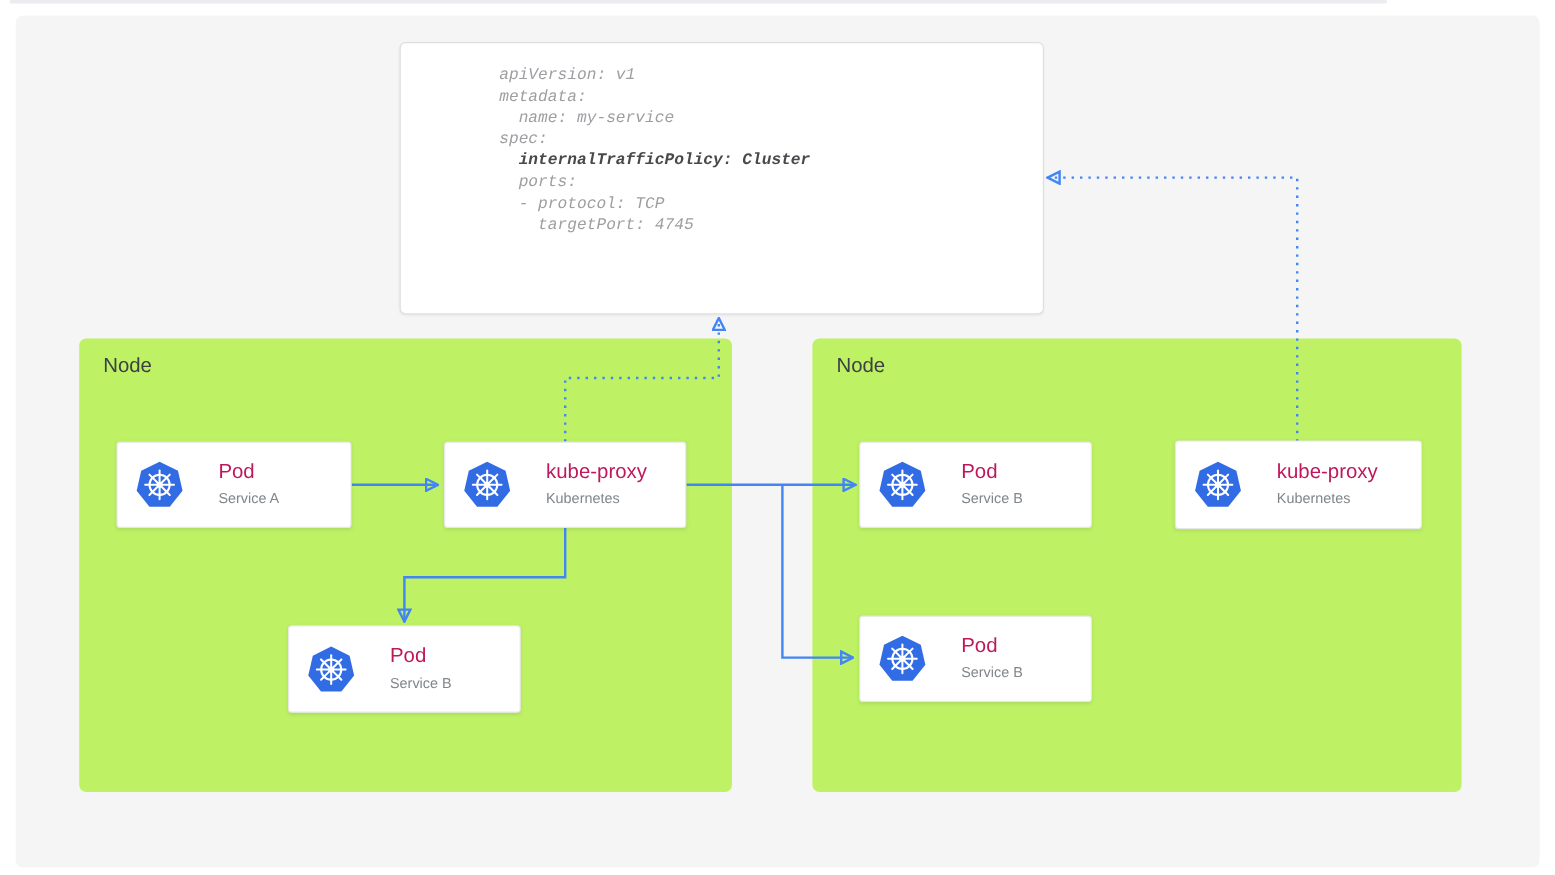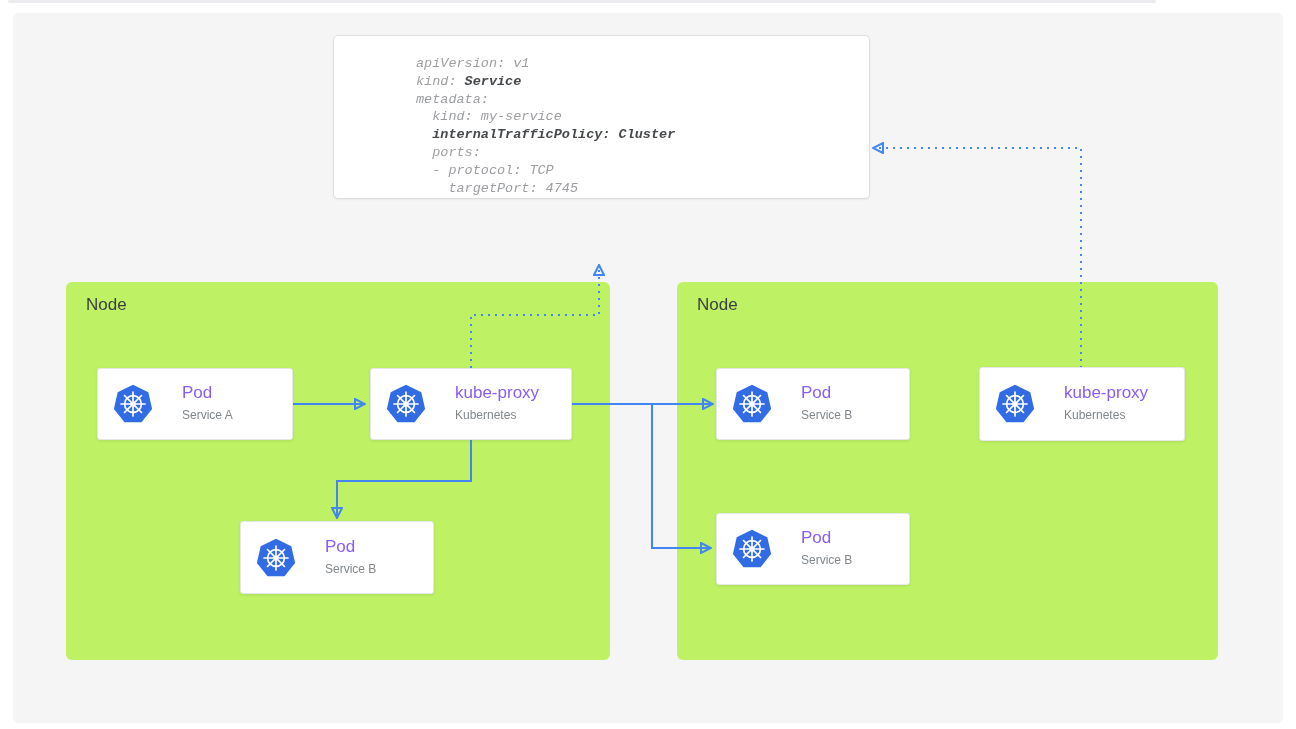--- a/index.html
+++ b/index.html
@@ -2,39 +2,39 @@
 <html><head>
 <meta charset="utf-8">
 <style>
   html,body{margin:0;padding:0;background:#ffffff;}
   .page{position:relative;width:1296px;height:729px;background:#ffffff;overflow:hidden;
         font-family:"Liberation Sans","DejaVu Sans",sans-serif;}
   .top-line{position:absolute;left:8px;top:0;width:1148px;height:3px;background:#eaecef;border-radius:2px;}
   .canvas{position:absolute;left:13px;top:13px;width:1270px;height:710px;background:#f5f5f6;border-radius:6px;}
 
   
-  .yaml-card{position:absolute;left:333px;top:35px;width:537px;height:164px;background:#ffffff;
+  .yaml-card{position:absolute;left:333px;top:35px;width:537px;height:227px;background:#ffffff;
              border:1px solid #dfdfdf;border-radius:5px;box-shadow:0 1px 2px rgba(0,0,0,.05);box-sizing:border-box;}
   .yaml-code{position:absolute;left:82px;top:19px;}
   .code-line{white-space:pre;font-family:"Liberation Mono","DejaVu Sans Mono",monospace;
              font-style:italic;font-size:13.5px;line-height:17.8px;color:#9c9ea1;}
   .code-line .seg-b{font-weight:bold;color:#474a4d;}
 
   
   .node{position:absolute;top:282px;width:544px;height:378px;background:#bef264;border-radius:6px;}
   .node-label{position:absolute;left:20px;top:13px;font-size:17px;color:#3d4043;}
 
   
   .card{position:absolute;height:72px;background:#ffffff;border:1px solid #e7e7e7;border-radius:3px;
         box-shadow:0 1px 3px rgba(60,64,67,.12);box-sizing:border-box;
         display:flex;align-items:center;padding:0 14px 0 14px;gap:28px;z-index:3;}
   .k8s-icon{width:42px;height:40px;flex:0 0 auto;display:block;}
   .k8s-icon svg{width:42px;height:40px;display:block;}
   .card-text{display:flex;flex-direction:column;gap:1px;}
-  .card-title{font-size:17px;line-height:22px;color:#8b5cf6;}
+  .card-title{font-size:17px;line-height:22px;color:#be185d;}
   .card-subtitle{font-size:12px;line-height:21px;color:#80868b;}
 
   .arrows{position:absolute;left:0;top:0;width:1296px;height:729px;pointer-events:none;z-index:2;}
   .arrows path{fill:none;stroke:#4285F4;stroke-width:2;}
   .arrows path.dotted{stroke-dasharray:2 5;}
 </style>
 </head>
 <body>
 
 <div class="page">
@@ -51,23 +51,23 @@
     <path d="M471,440 V481 H337 V517" marker-end="url(#ah)"></path>
     <path d="M572,404 H712" marker-end="url(#ah)"></path>
     <path d="M652,404 V548 H710" marker-end="url(#ah)"></path>
     <path class="dotted" d="M471,368 V315 H599 V266" marker-end="url(#ah)"></path>
     <path class="dotted" d="M1081,368 V148 H874" marker-end="url(#ah)"></path>
   </svg>
 
   <div class="yaml-card">
     <div class="yaml-code">
       <div class="code-line"><span>apiVersion: v1</span><span class="seg-b"></span></div>
-      <div class="code-line"><span>kind: </span><span class="seg-b">Service</span></div>
       <div class="code-line"><span>metadata:</span><span class="seg-b"></span></div>
-      <div class="code-line"><span>  kind: my-service</span><span class="seg-b"></span></div>
+      <div class="code-line"><span>  name: my-service</span><span class="seg-b"></span></div>
+      <div class="code-line"><span>spec:</span><span class="seg-b"></span></div>
       <div class="code-line"><span>  </span><span class="seg-b">internalTrafficPolicy: Cluster</span></div>
       <div class="code-line"><span>  ports:</span><span class="seg-b"></span></div>
       <div class="code-line"><span>  - protocol: TCP</span><span class="seg-b"></span></div>
       <div class="code-line"><span>    targetPort: 4745</span><span class="seg-b"></span></div>
     </div>
   </div>
 
   <div class="node" style="left:66px;width:544px;">
     <div class="node-label">Node</div>
   </div>

